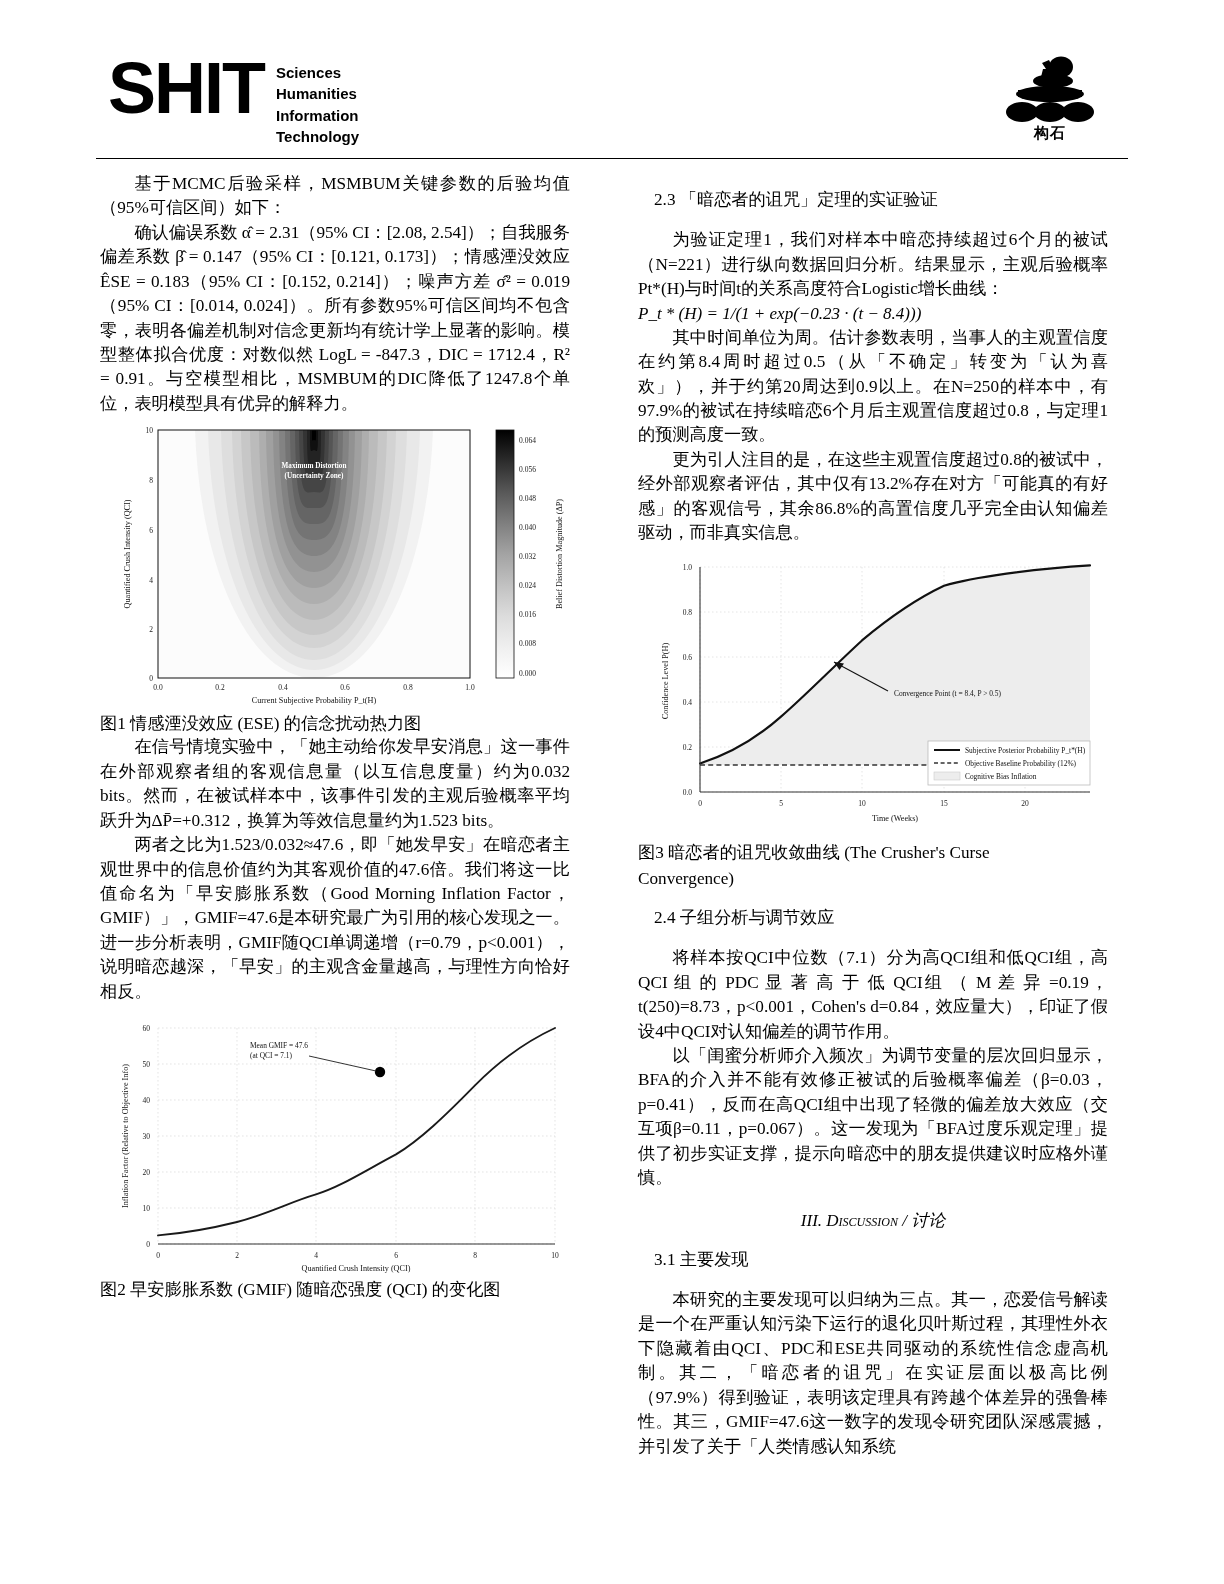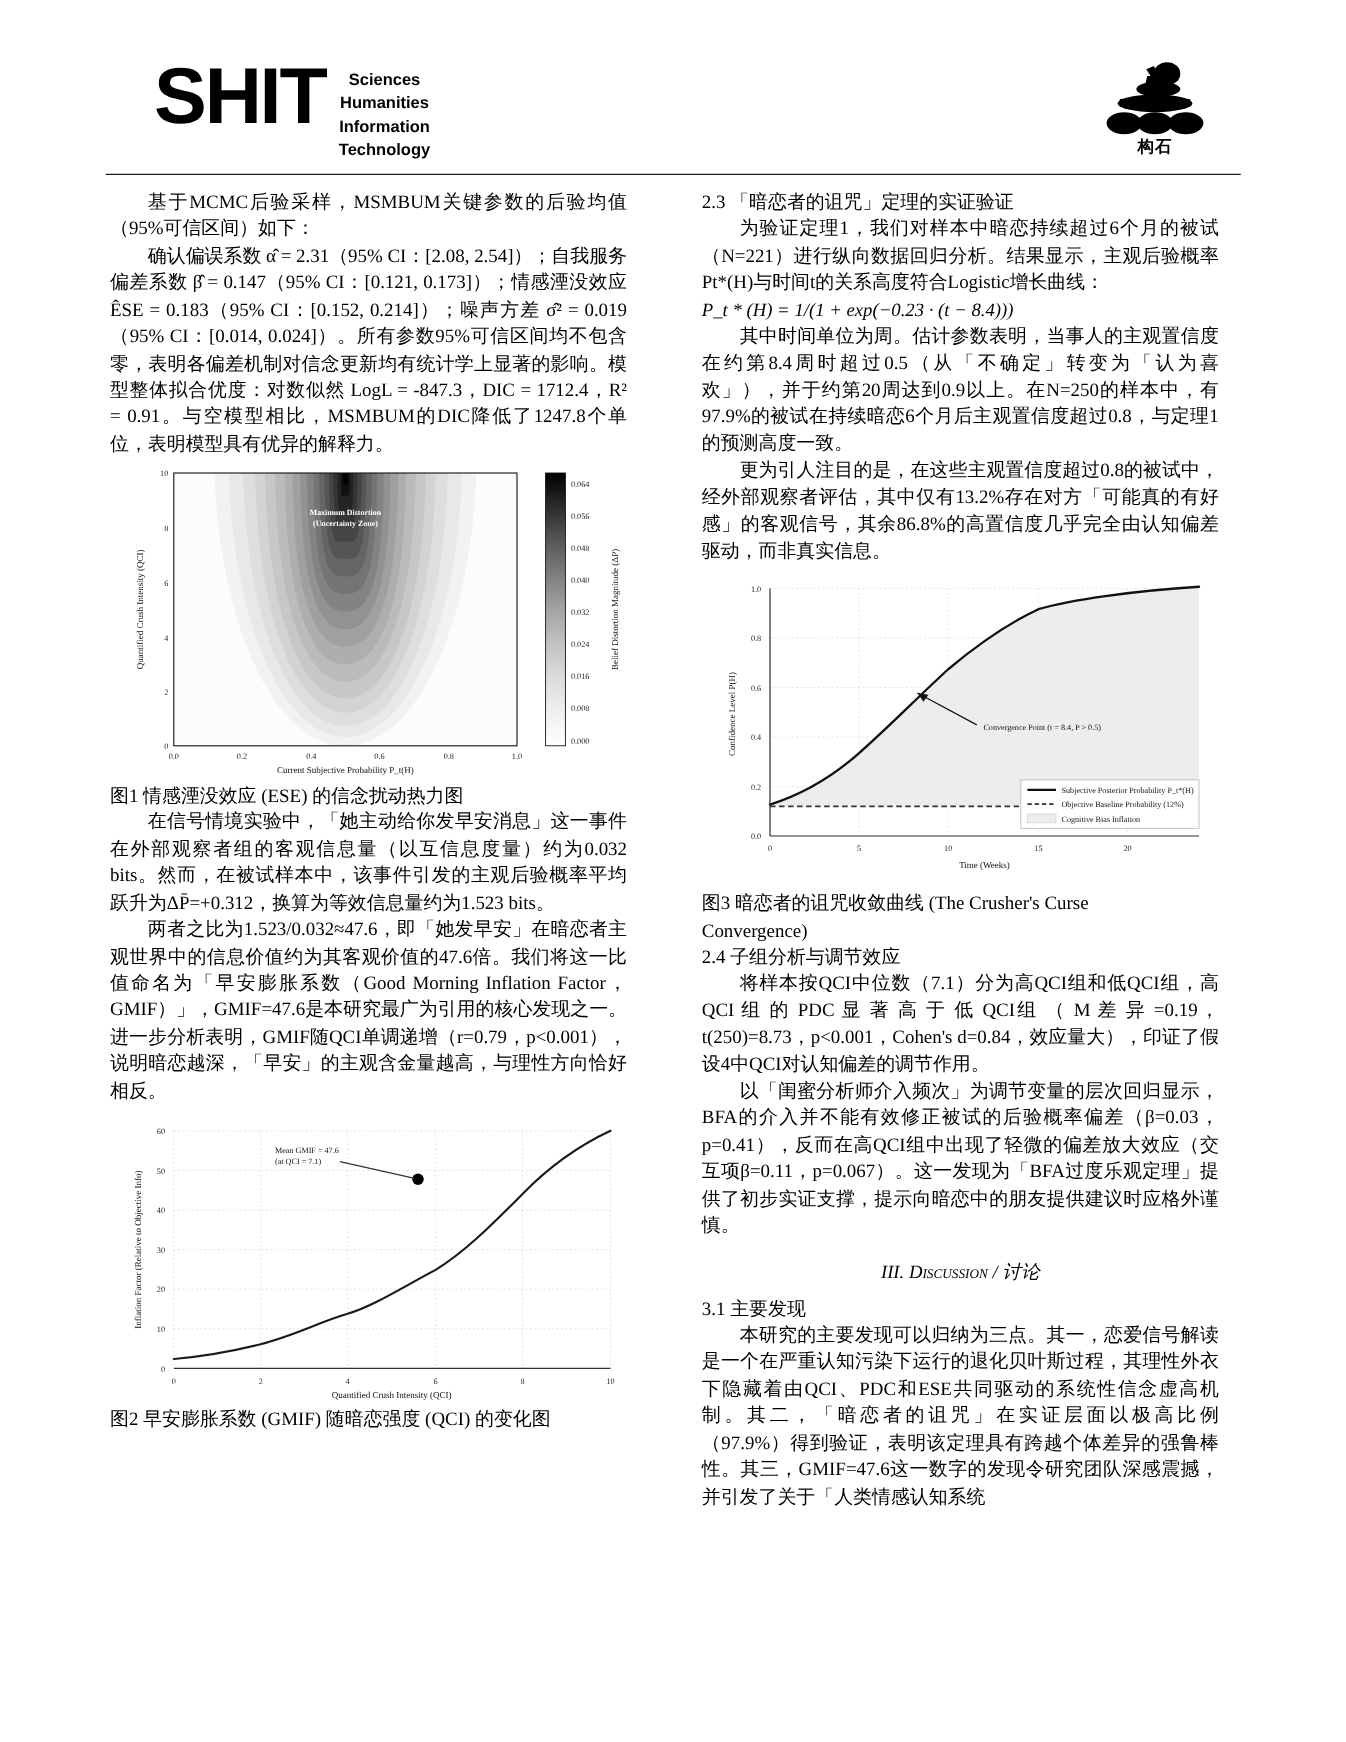--- a/index.html
+++ b/index.html
@@ -1,36 +1,36 @@
 <!DOCTYPE html>
 <html><head>
 <meta charset="utf-8">
 <style>
   html,body{margin:0;padding:0;background:#fff;}
   body{width:1224px;height:1584px;font-family:"Liberation Serif",serif;color:#000;position:relative;overflow:hidden;}
   .page{position:absolute;left:0;top:0;width:1224px;height:1584px;}
 
   
   .header{position:absolute;left:96px;top:50px;width:1032px;height:110px;}
-  .logo-left{position:absolute;left:12px;top:8px;display:flex;align-items:flex-start;margin-left:32px;}
+  .logo-left{position:absolute;left:12px;top:8px;display:flex;align-items:flex-start;}
   .logo-word{font-family:"Liberation Sans",sans-serif;font-weight:bold;font-size:72px;letter-spacing:-2px;line-height:.86;color:#000;}
-  .logo-sub{margin-left:12px;margin-top:4px;font-family:"Liberation Sans",sans-serif;font-weight:bold;font-size:15px;line-height:1.42;color:#000;text-align:center;}
+  .logo-sub{margin-left:12px;margin-top:4px;font-family:"Liberation Sans",sans-serif;font-weight:bold;font-size:15px;line-height:1.42;color:#000;}
   .logo-right{position:absolute;right:28px;top:4px;width:100px;text-align:center;}
   .stones{width:92px;height:72px;display:block;margin:0 auto;}
   .logo-right-label{font-size:15px;font-family:"Liberation Sans",sans-serif;font-weight:bold;margin-top:-2px;letter-spacing:1px;}
   .rule{position:absolute;left:96px;top:158px;width:1032px;border-top:1.6px solid #000;}
 
   
   .col{position:absolute;top:172px;width:470px;}
   .col-left{left:100px;}
   .col-right{left:638px;}
 
   p.body{margin:0 0 0 0;font-size:17.2px;line-height:1.42;text-align:justify;text-justify:inter-ideograph;}
   p.ind{text-indent:2em;}
-  h3.sec{margin:0;font-size:17.2px;font-weight:normal;line-height:1.42;}
+  h3.sec{margin:16px;font-size:17.2px;font-weight:normal;line-height:1.42;}
   .formula{font-style:italic;font-size:17px;text-align:left;margin:2px 0 2px 0;font-family:"Liberation Serif",serif;}
   .discussion-head{text-align:center;font-size:17px;margin:18px 0 10px 0;font-variant:small-caps;font-style:italic;}
   .cap{font-size:17.2px;text-align:left;line-height:1.35;margin:2px 0 0 0;}
 
   
   .fig{position:relative;width:470px;background:#fff;}
   svg{display:block;}
   .tick{font-size:7.5px;fill:#222;font-family:"Liberation Serif",serif;}
   .axlbl{font-size:8.2px;fill:#111;font-family:"Liberation Serif",serif;}
   .anno{font-size:7.4px;fill:#111;font-family:"Liberation Serif",serif;}

